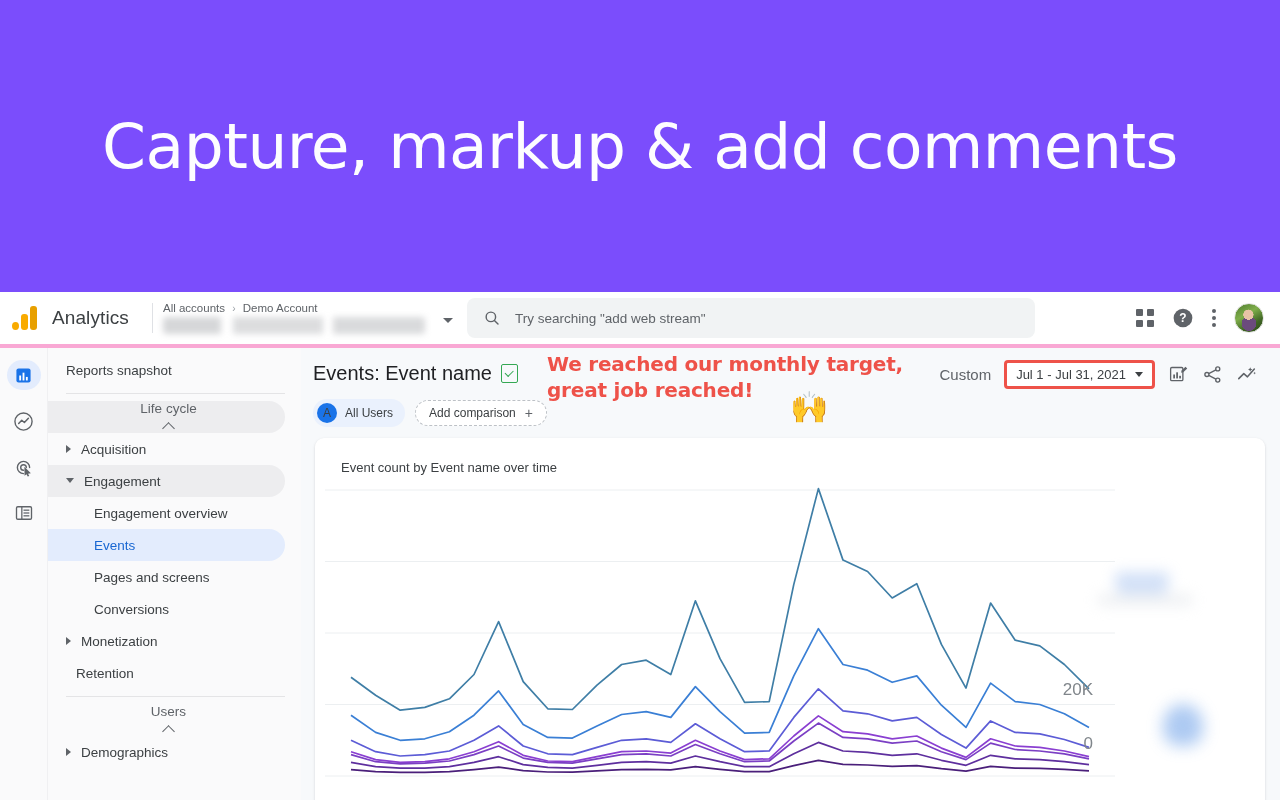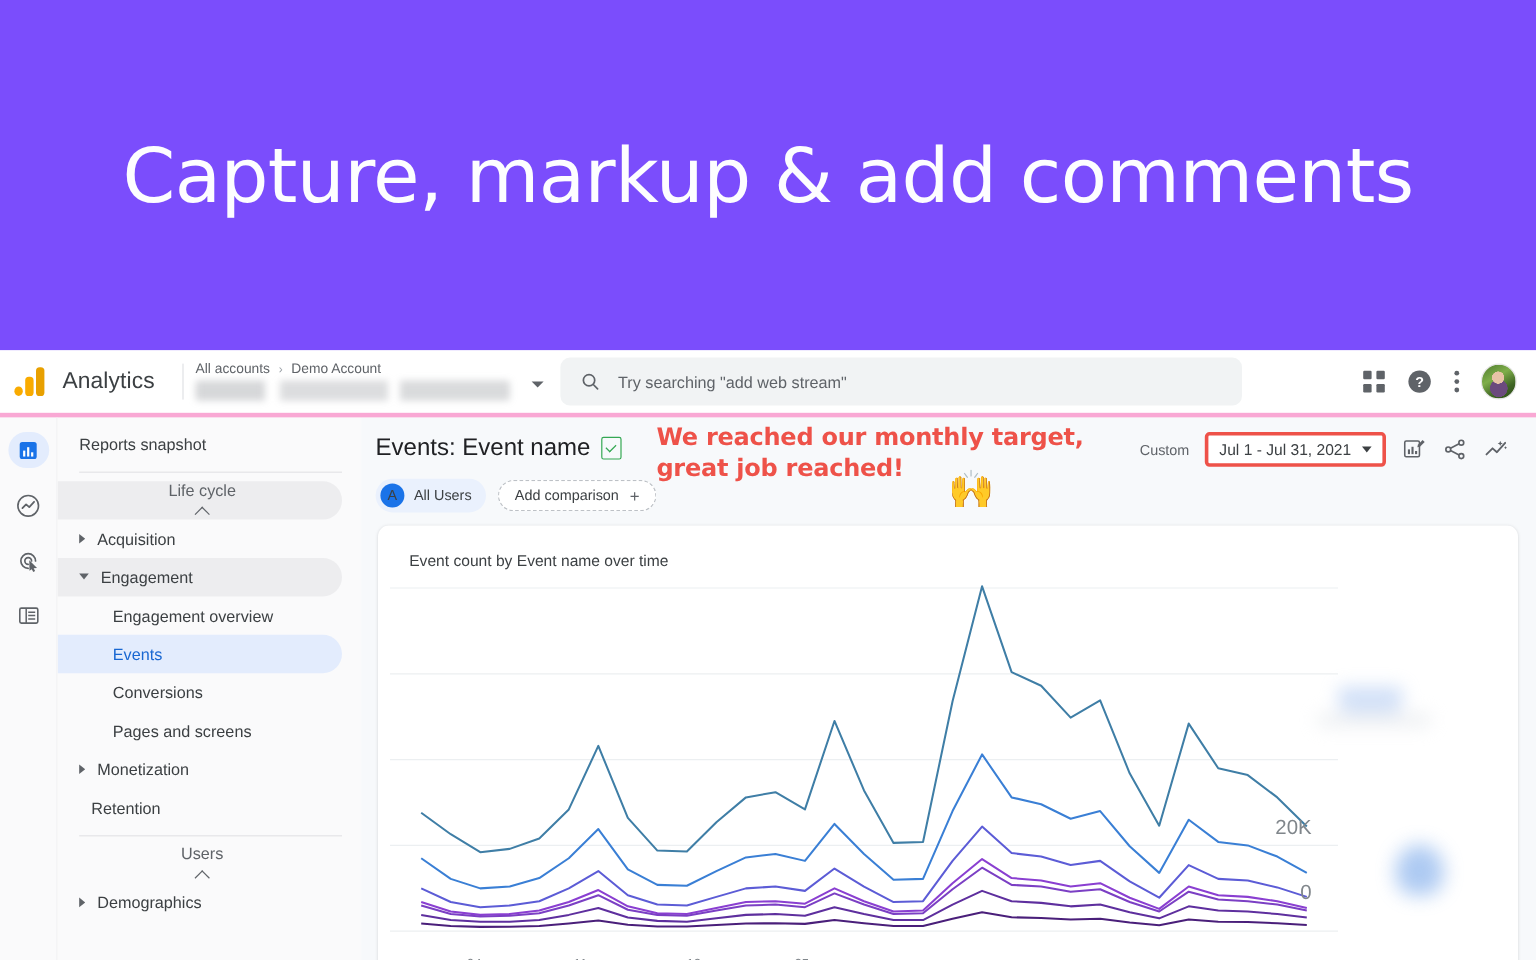--- a/index.html
+++ b/index.html
@@ -211,21 +211,21 @@
   .hands {
     position: absolute; left: 489px; top: 44px;
     font-size: 31px; line-height: 1;
   }
 
   
   .date-ctrls {
     position: absolute; right: 22px; top: 12px;
     display: flex; align-items: center; gap: 13px;
   }
-  .custom-lbl { font-size: 12px; color: #5f6368; }
+  .custom-lbl { font-size: 15px; color: #5f6368; }
   .date-pill {
     border: 3px solid #ee5249; border-radius: 4px;
     padding: 4px 9px; display: flex; align-items: center; gap: 9px;
     background: #fff;
   }
   .date-pill span { font-size: 13px; color: #3c4043; font-weight: 500; }
   .caret-sm {
     width: 0; height: 0;
     border-left: 4.5px solid transparent; border-right: 4.5px solid transparent;
     border-top: 5px solid #3c4043;
@@ -398,24 +398,24 @@
       <span>Engagement</span>
     </div>
 
     <div class="nav-row sub">
       <span>Engagement overview</span>
     </div>
     <div class="nav-row sub selected">
       <span>Events</span>
     </div>
     <div class="nav-row sub">
+      <span>Pages and screens</span>
+    </div>
+    <div class="nav-row sub">
       <span>Conversions</span>
-    </div>
-    <div class="nav-row sub">
-      <span>Pages and screens</span>
     </div>
 
     <div class="nav-row" style="padding-left:28px">
       <span class="tri"></span>
       <span>Monetization</span>
     </div>
     <div class="nav-row" style="padding-left:28px">
       <span>Retention</span>
     </div>
 

